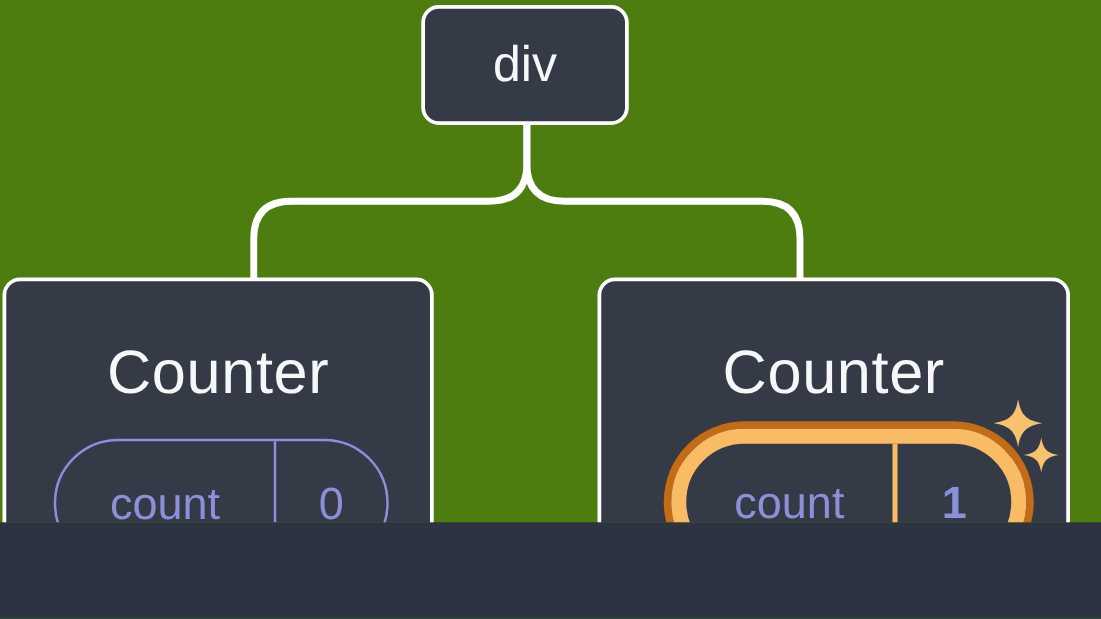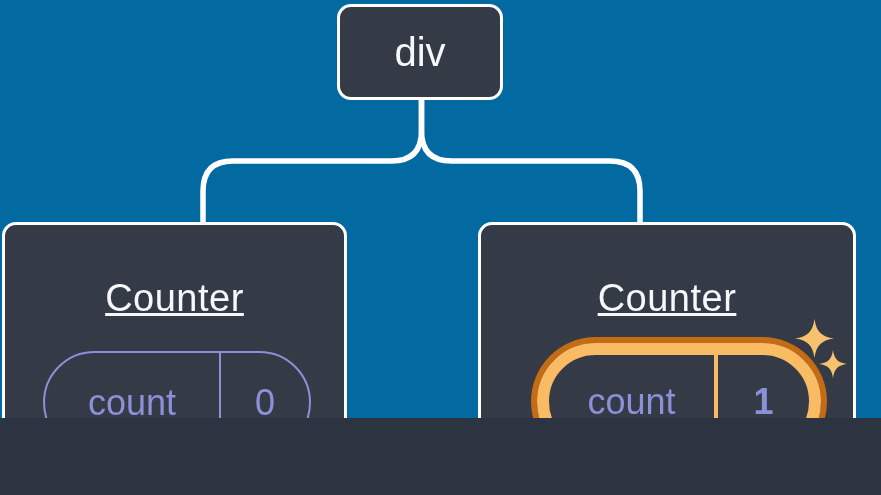--- a/index.html
+++ b/index.html
@@ -1,20 +1,20 @@
 <!DOCTYPE html>
 <html><head>
 <meta charset="utf-8">
 <style>
   html, body { margin: 0; padding: 0; background: #2b3440; }
   .canvas {
     position: relative;
     width: 881px;
     height: 418px;
-    background: #0369a1;
+    background: #4d7c0f;
     overflow: hidden;
     font-family: "Liberation Sans", "DejaVu Sans", sans-serif;
   }
   .connectors {
     position: absolute;
     left: 0; top: 0;
     width: 881px; height: 495px;
     z-index: 1;
   }
   .node {
@@ -38,24 +38,23 @@
     line-height: 1;
   }
   .card-left  { left: 2px;   top: 222px; width: 345px; height: 269px; }
   .card-right { left: 478px; top: 222px; width: 378px; height: 269px; }
   .card-title {
     position: absolute;
     left: 0; right: 0;
     top: 51px;
     text-align: center;
     color: #F6F7F9;
-    font-size: 38px;
+    font-size: 49px;
     line-height: 44px;
     letter-spacing: 0.5px;
-    text-decoration: underline;
   }
   
   .pill-plain {
     position: absolute;
     left: 38px; top: 126px;
     width: 268px; height: 103px;
     border: 2px solid #8B90D9;
     border-radius: 999px;
     box-sizing: border-box;
     display: flex;

